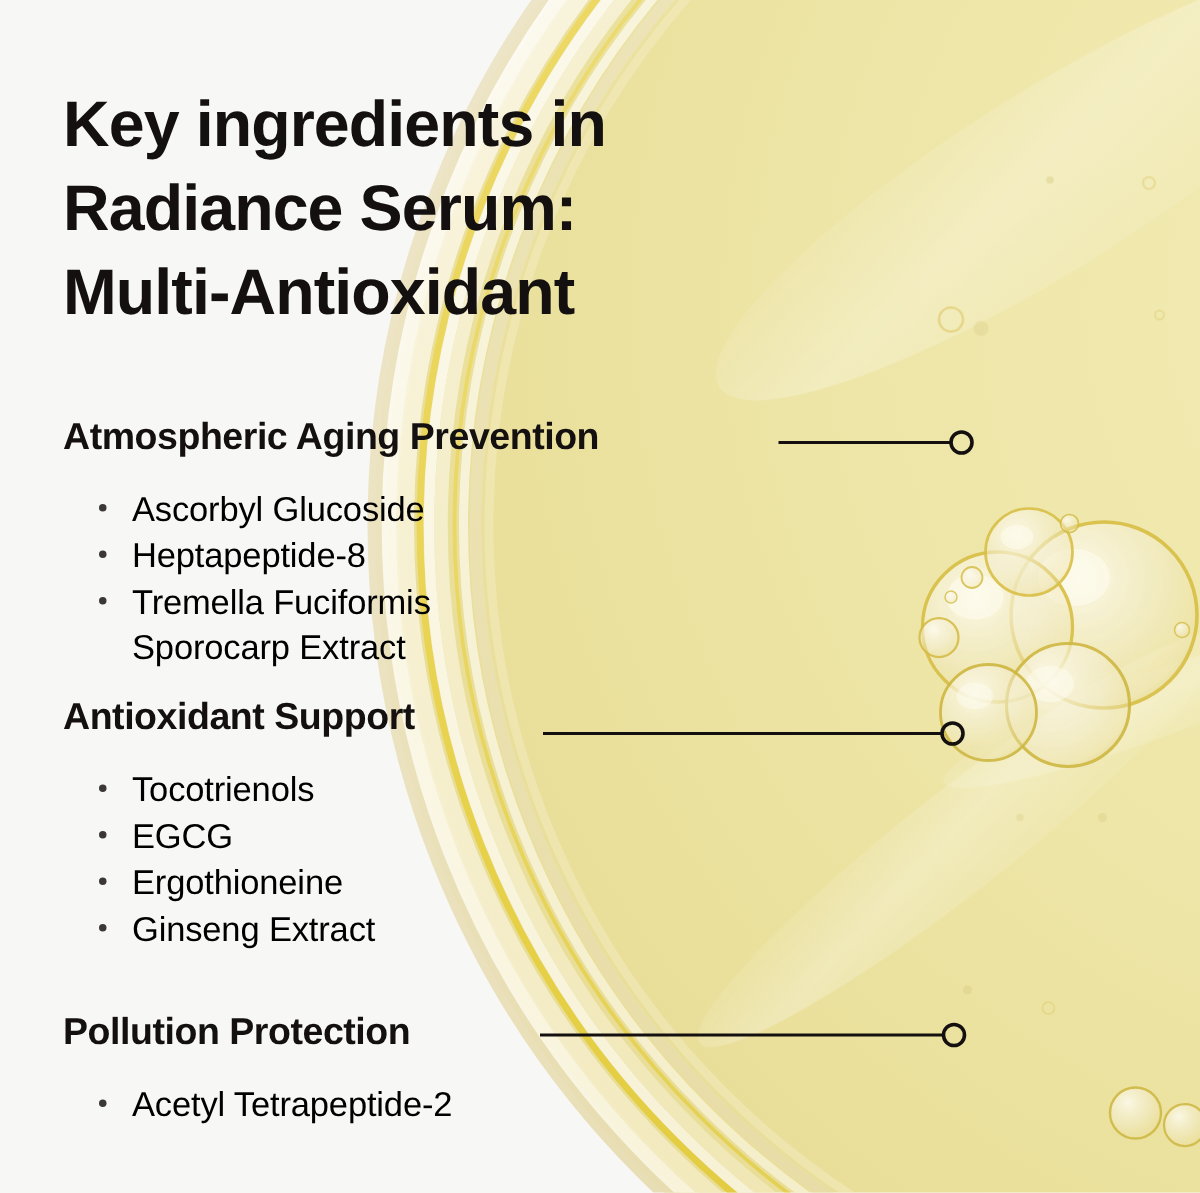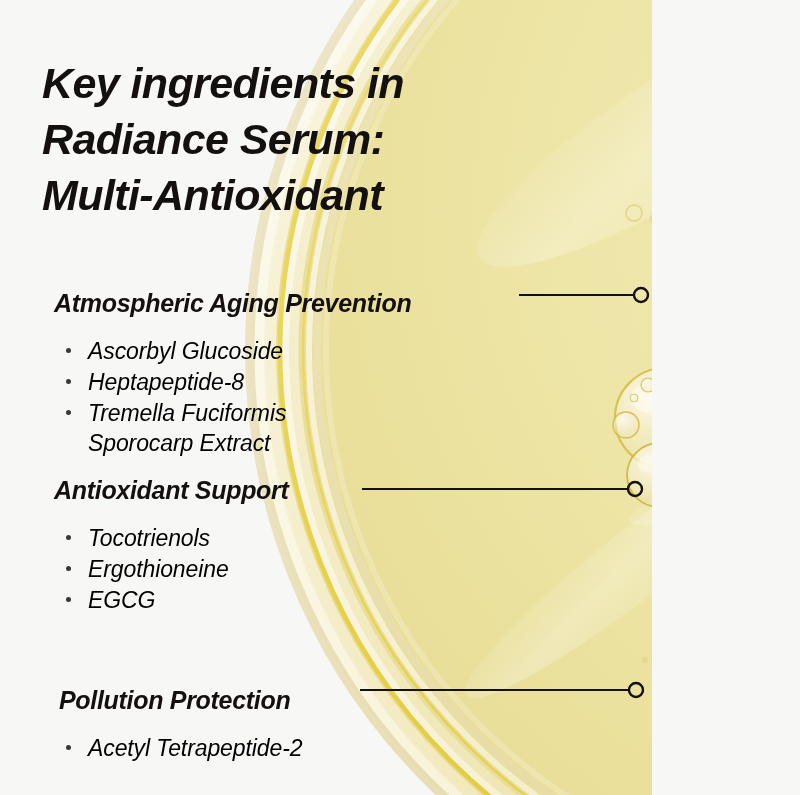--- a/index.html
+++ b/index.html
@@ -11,24 +11,23 @@
     height: 795px;
     background: #f7f7f6;
     font-family: "Liberation Sans", sans-serif;
     overflow: hidden;
     position: relative;
   }
 
   #stage {
     position: absolute;
     inset: 0;
-    width: 652px;
+    width: 800px;
     height: 795px;
     overflow: hidden;
-    font-style: italic;
   }
 
   
   #dish-layer {
     position: absolute;
     inset: 0;
     width: 800px;
     height: 795px;
   }
 
@@ -58,28 +57,27 @@
 
   .section {
     position: absolute;
     left: 42px;
   }
   .sec-1 { top: 276px; }
   .sec-2 { top: 463px; }
   .sec-3 { top: 673px; }
 
   .sec-head {
-    margin: 12px;
+    margin: 0;
     font-size: 25px;
     line-height: 30px;
     font-weight: 700;
     letter-spacing: -0.3px;
     color: #14100f;
     white-space: nowrap;
-    text-align: right;
   }
 
   .bullets {
     list-style: none;
     margin: 18px 0 0 0;
     padding: 0 0 0 22px;
   }
   .bullets li {
     position: relative;
     font-size: 23px;
@@ -272,25 +270,29 @@
 
     <div class="section sec-2">
       <h2 class="sec-head">Antioxidant Support</h2>
       <ul class="bullets">
         <li>
           <span class="dot"></span>
           <span>Tocotrienols</span>
         </li>
         <li>
           <span class="dot"></span>
+          <span>EGCG</span>
+        </li>
+        <li>
+          <span class="dot"></span>
           <span>Ergothioneine</span>
         </li>
         <li>
           <span class="dot"></span>
-          <span>EGCG</span>
+          <span>Ginseng Extract</span>
         </li>
       </ul>
     </div>
 
     <div class="section sec-3">
       <h2 class="sec-head">Pollution Protection</h2>
       <ul class="bullets">
         <li>
           <span class="dot"></span>
           <span>Acetyl Tetrapeptide-2</span>

